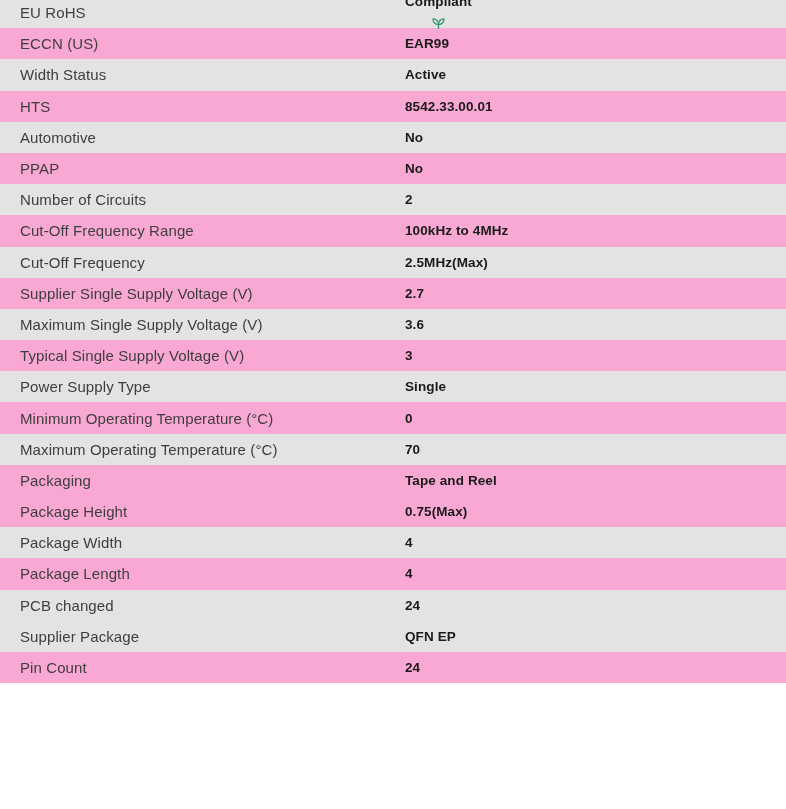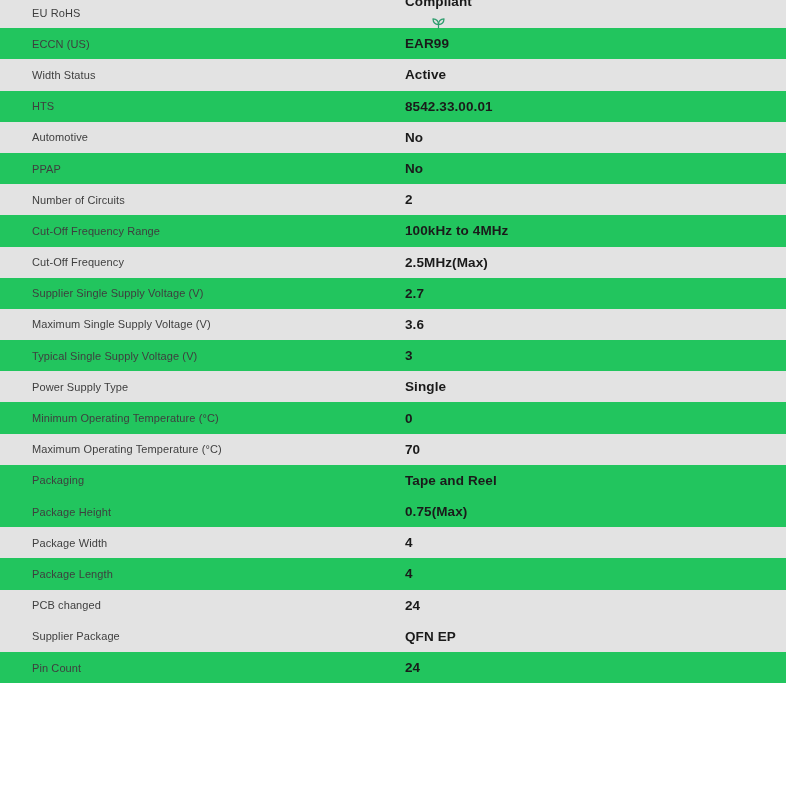--- a/index.html
+++ b/index.html
@@ -15,30 +15,30 @@
   }
   .spec-table {
     width: 786px;
     margin-top: -3px; 
   }
   .spec-row {
     display: flex;
     align-items: center;
     height: 31.2px;
     box-sizing: border-box;
-    background: #22c55e;
+    background: #f9a8d4;
   }
   .spec-row.alt {
     background: var(--row-alt-bg, #e3e3e3);
   }
   .spec-label {
     box-sizing: border-box;
     width: 405px;
-    padding-left: 32px;
-    font-size: 11px;
+    padding-left: 20px;
+    font-size: 15px;
     letter-spacing: 0.1px;
     color: #3e3e3e;
     white-space: nowrap;
     overflow: hidden;
   }
   .spec-value {
     display: flex;
     align-items: center;
     gap: 7px;
     font-size: 13.5px;

